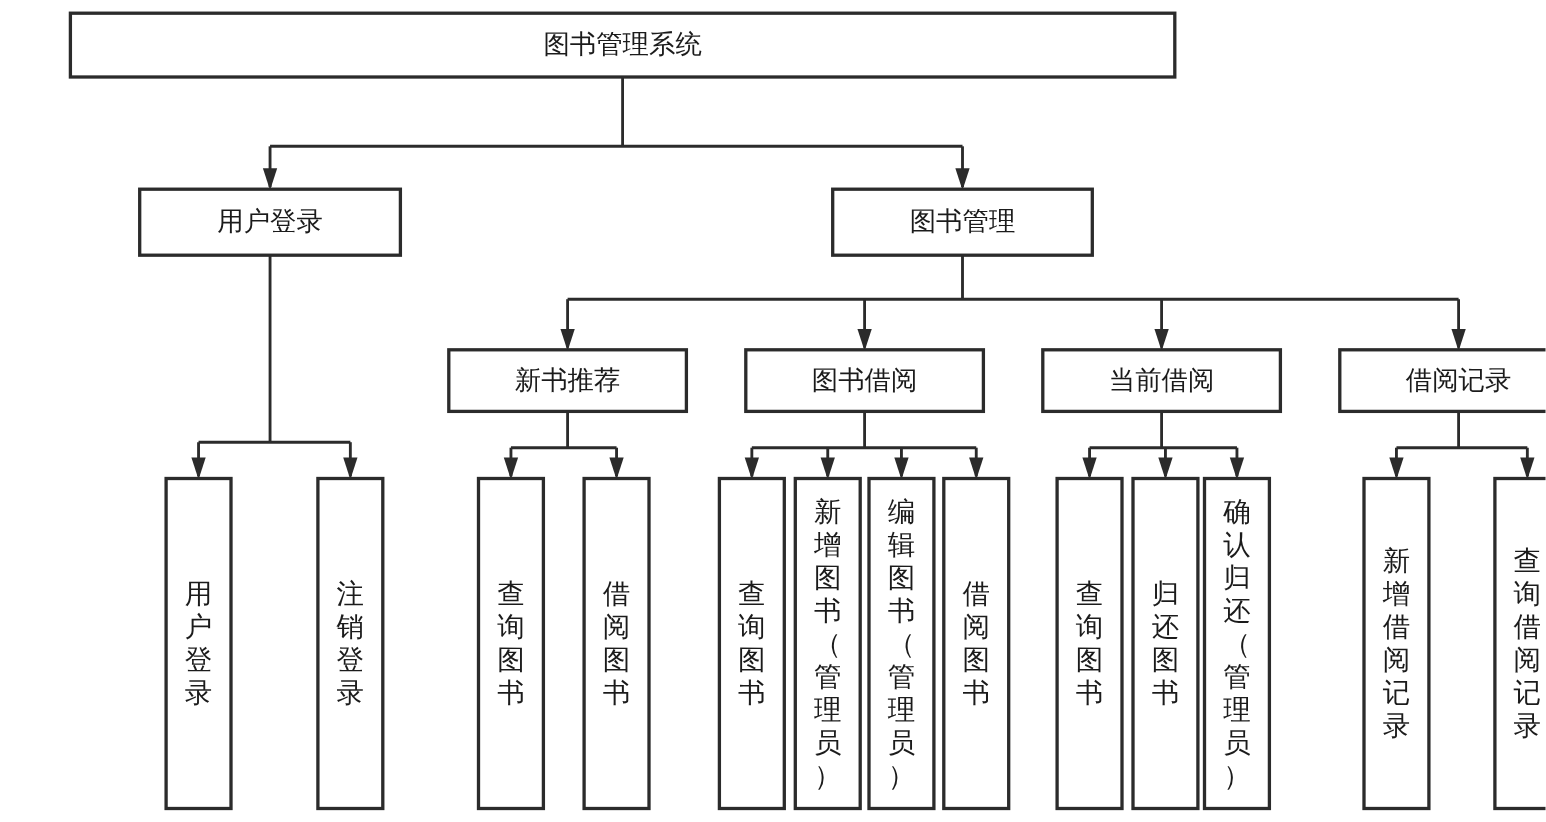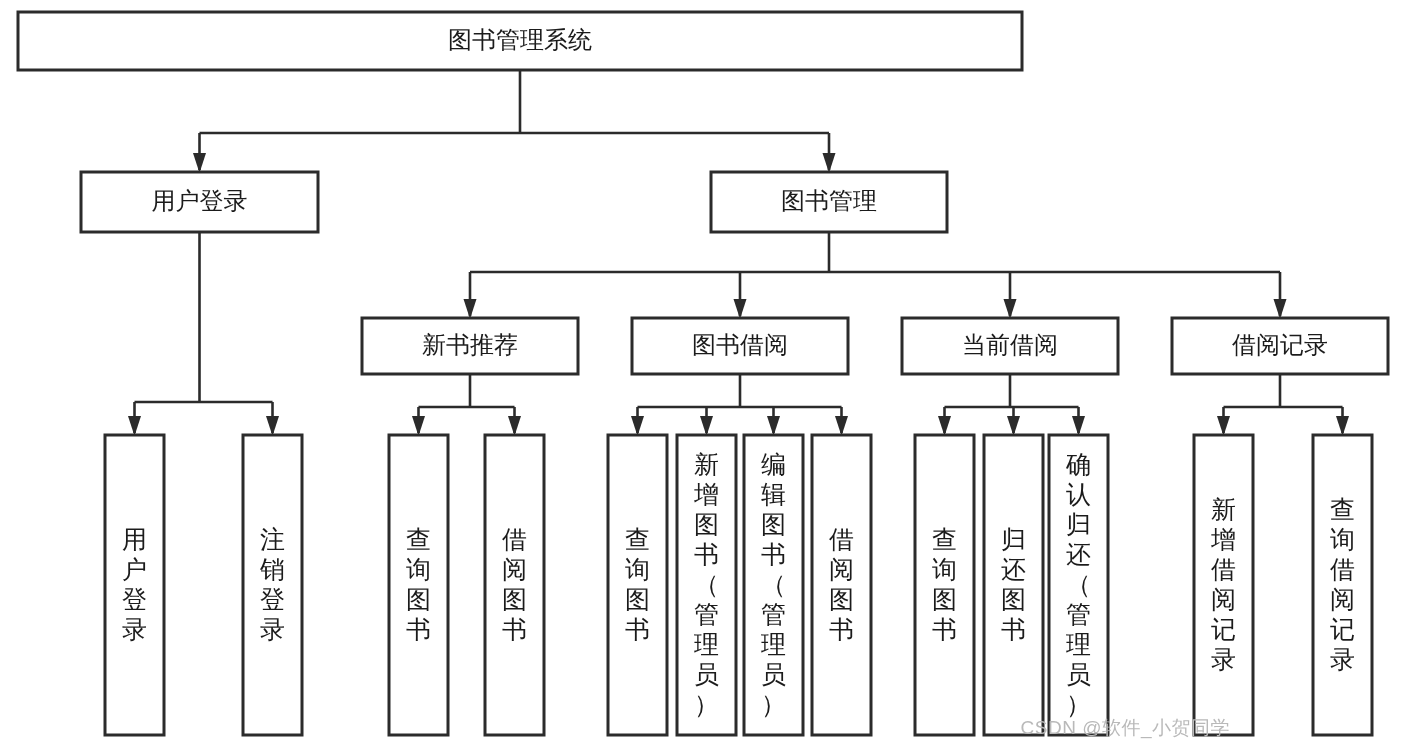--- a/index.html
+++ b/index.html
@@ -2,21 +2,21 @@
 <html lang="zh"><head>
 <meta charset="utf-8">
 <title>图书管理系统 功能结构图</title>
 <style>
   html,body{margin:0;padding:0;background:#ffffff;}
   body{
     width:1405px;height:747px;
     font-family:"Liberation Sans","DejaVu Sans",sans-serif;
     overflow:hidden;
   }
-  #diagram-root{position:relative;width:1240px;height:747px;background:#fff;}
+  #diagram-root{position:relative;width:1240px;height:747px;background:#fff;margin-left:46px;}
   svg#tree-svg{position:absolute;left:0;top:0;width:1405px;height:747px;}
 
   .node-box{
     fill:#ffffff;
     stroke:#2b2b2b;
     stroke-width:3;
   }
   .connector{
     fill:none;
     stroke:#2b2b2b;
@@ -186,14 +186,13 @@
         <g>
           <rect x="1194" y="435" width="59" height="300" class="node-box"></rect>
           <text x="1223.5" y="518.4" class="node-label-v"><tspan x="1223.5" dy="0">新</tspan><tspan x="1223.5" dy="30">增</tspan><tspan x="1223.5" dy="30">借</tspan><tspan x="1223.5" dy="30">阅</tspan><tspan x="1223.5" dy="30">记</tspan><tspan x="1223.5" dy="30">录</tspan></text>
         </g>
         <g>
           <rect x="1313" y="435" width="59" height="300" class="node-box"></rect>
           <text x="1342.5" y="518.4" class="node-label-v"><tspan x="1342.5" dy="0">查</tspan><tspan x="1342.5" dy="30">询</tspan><tspan x="1342.5" dy="30">借</tspan><tspan x="1342.5" dy="30">阅</tspan><tspan x="1342.5" dy="30">记</tspan><tspan x="1342.5" dy="30">录</tspan></text>
         </g>
       </g>
   </svg>
-  <div class="watermark">CSDN @软件_小贺同学</div>
 </div>
 
 </body></html>

